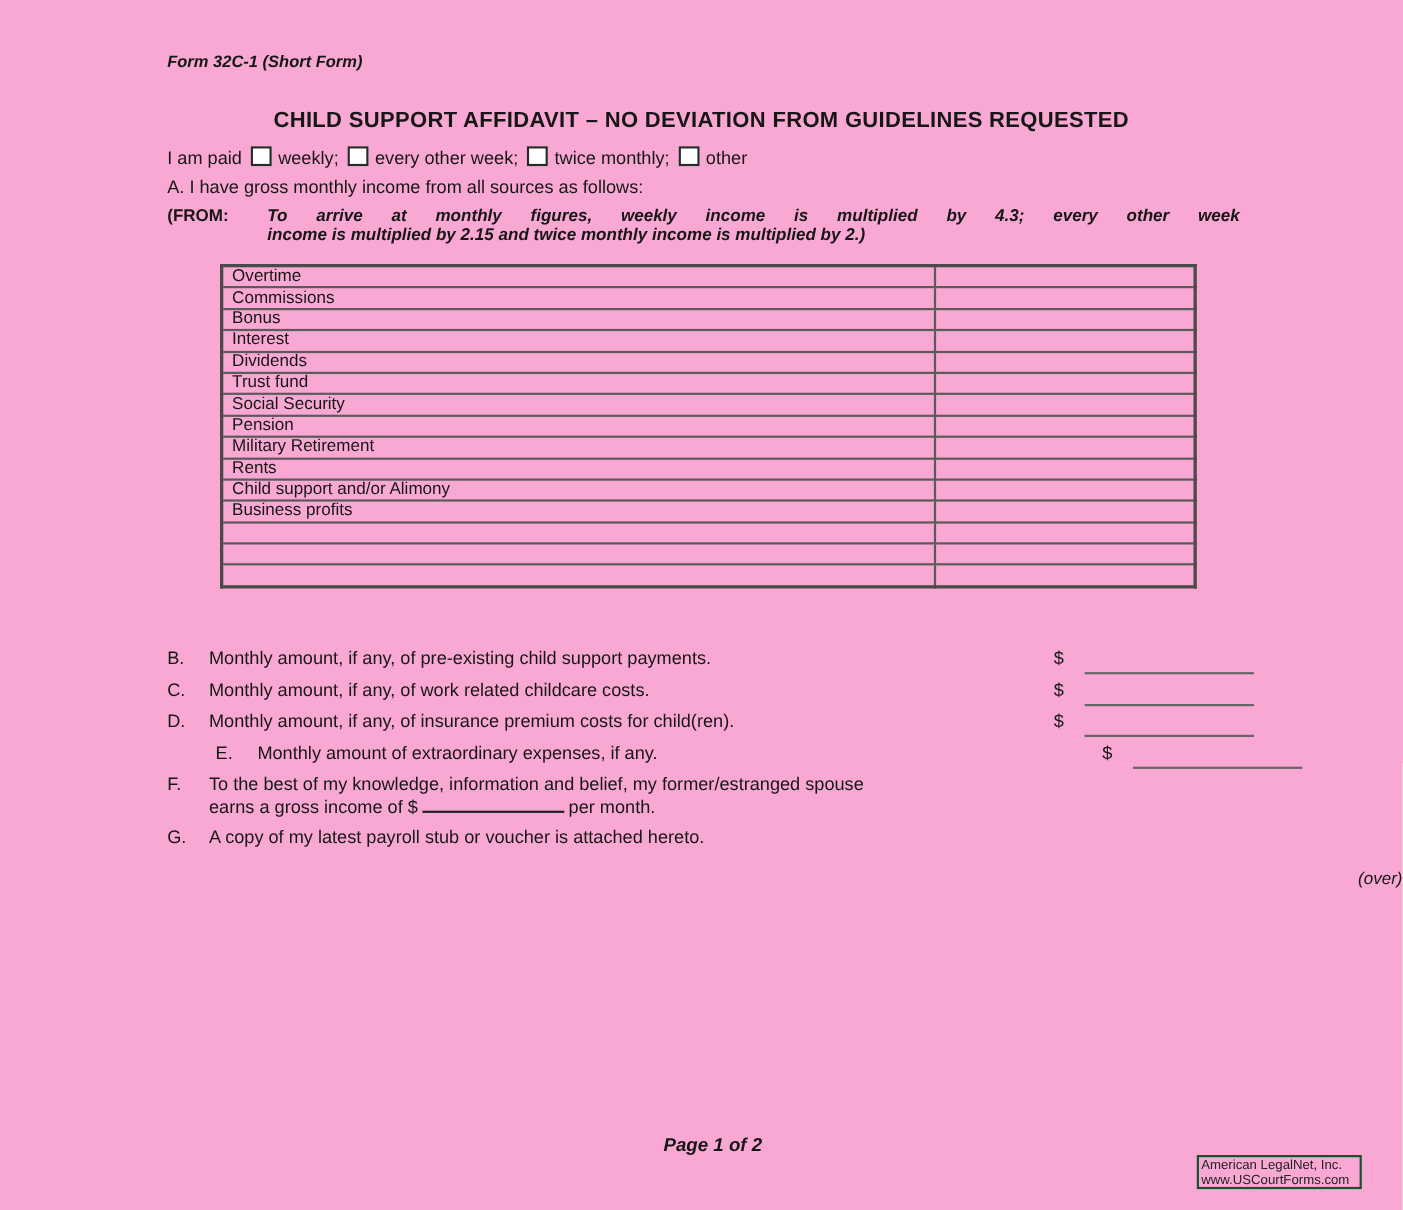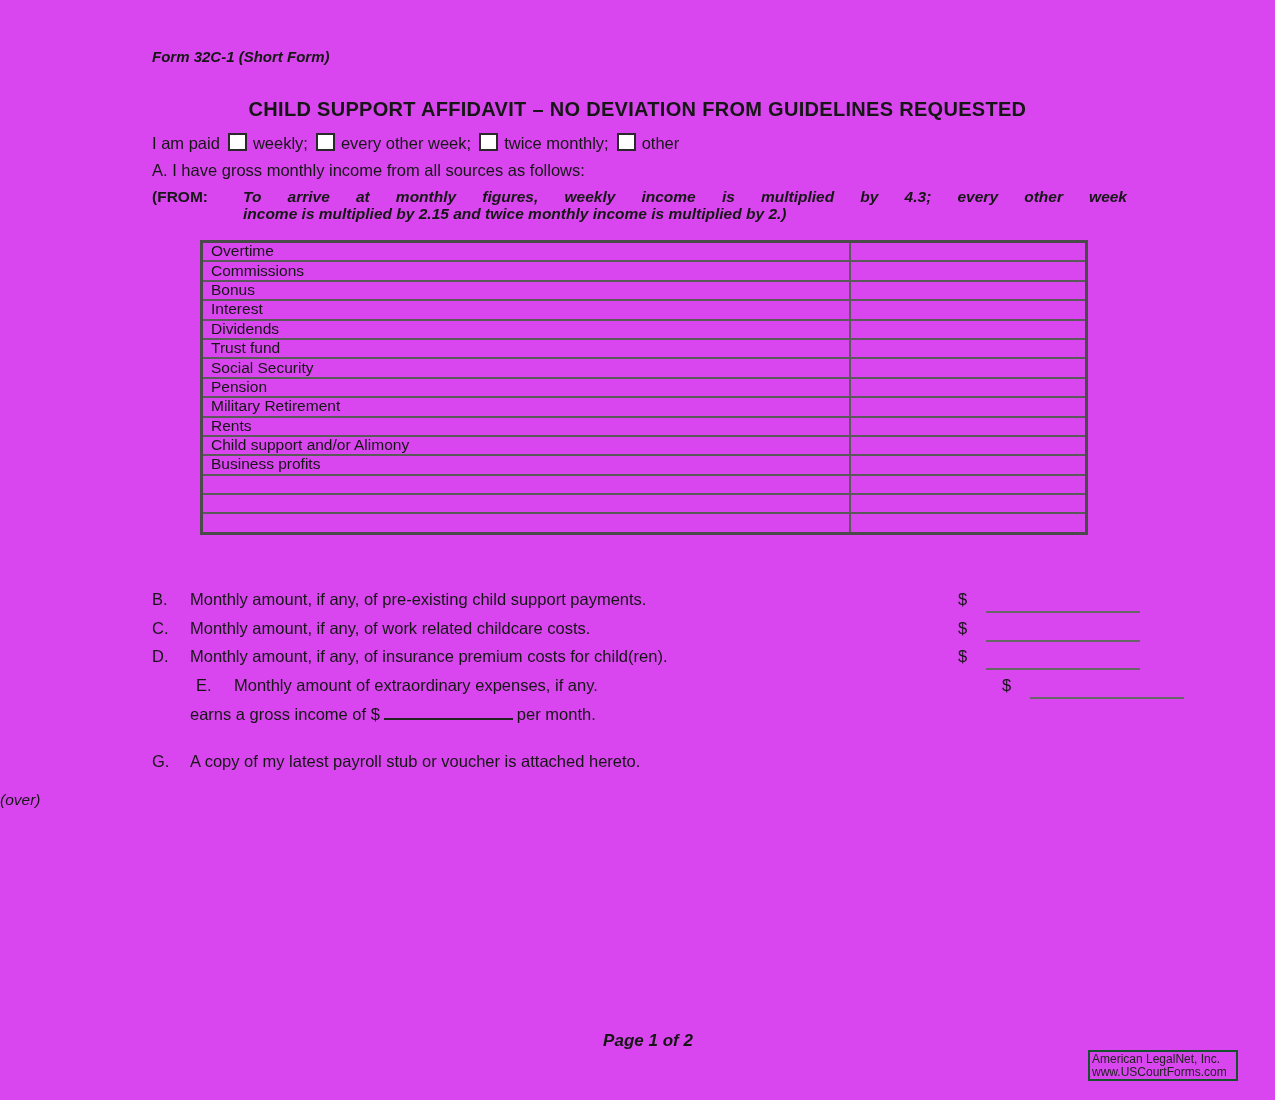--- a/index.html
+++ b/index.html
@@ -1,20 +1,20 @@
 <!DOCTYPE html>
 <html><head>
 <meta charset="utf-8">
 <style>
   html, body { margin: 0; padding: 0; background: #e8e8e8; }
   .page {
     position: relative;
     width: 1275px;
     height: 1100px;
-    background: #d946ef;
+    background: #f9a8d4;
     font-family: "Liberation Sans", sans-serif;
     color: #161616;
     overflow: hidden;
   }
   .form-number {
     position: absolute;
     left: 152px; top: 48px;
     font-size: 15px;
     font-weight: bold;
     font-style: italic;
@@ -106,21 +106,21 @@
   .f-line2 { margin-left: 38px; margin-top: 1px; }
   .inline-blank {
     display: inline-block;
     width: 129px; height: 13px;
     border-bottom: 2px solid #222;
     margin: 0 4px;
   }
   .over-note {
     position: absolute;
     left: 0; right: 0; top: 791px;
-    text-align: left;
+    text-align: right;
     font-style: italic;
     font-size: 15.5px;
   }
   .page-footer {
     position: absolute;
     left: 0; right: 0; top: 1031px;
     text-align: center;
     font-size: 17px;
     font-weight: bold;
     font-style: italic;
@@ -241,20 +241,21 @@
     <span class="amount-line"></span>
   </div>
 
   <div class="item-row" style="top:676px;margin-left:44px;">
     <span class="item-letter">E.</span><span>Monthly amount of extraordinary expenses, if any.</span>
     <span class="item-dollar">$</span>
     <span class="amount-line"></span>
   </div>
 
   <div class="item-row" style="top:704px;">
+    <div><span class="item-letter">F.</span><span>To the best of my knowledge, information and belief, my former/estranged spouse</span></div>
     <div class="f-line2"><span>earns a gross income of $</span><span class="inline-blank"></span><span>per month.</span></div>
   </div>
 
   <div class="item-row" style="top:752px;">
     <span class="item-letter">G.</span><span>A copy of my latest payroll stub or voucher is attached hereto.</span>
   </div>
 
   <div class="over-note">(over)</div>
 
   <div class="page-footer">Page 1 of 2</div>

